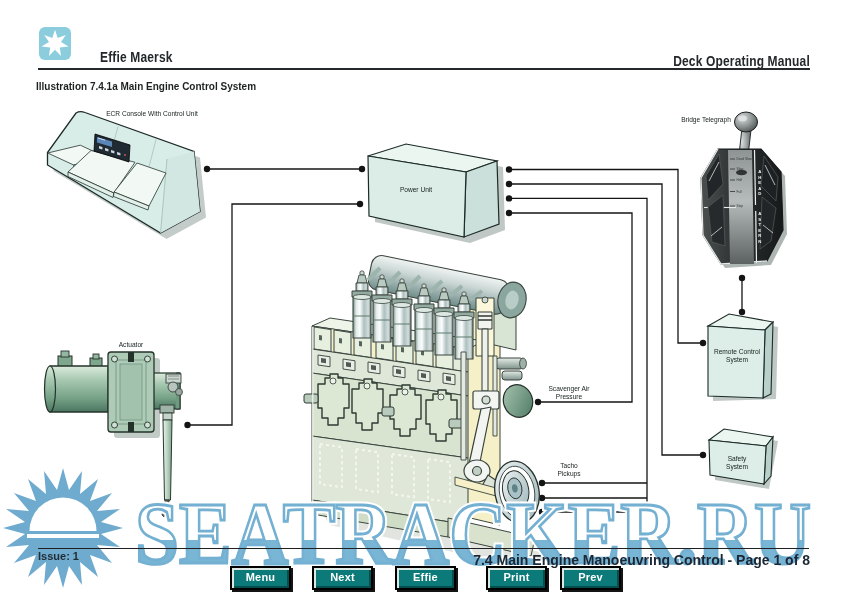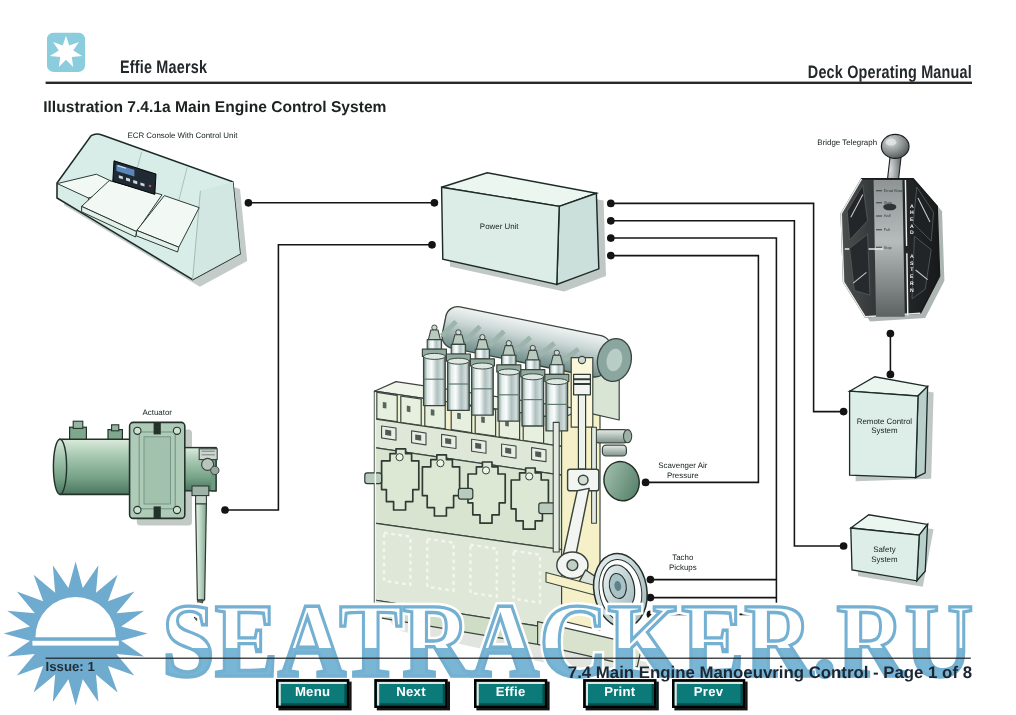--- a/index.html
+++ b/index.html
@@ -6,21 +6,21 @@
   body{width:847px;height:596px;background:#ffffff;position:relative;overflow:hidden;
        font-family:"Liberation Sans",sans-serif;}
   .abs{position:absolute;}
   
   #logo{left:39px;top:27px;width:32px;height:33px;z-index:2;}
   #ship-name{left:100px;top:48px;font-size:15px;font-weight:bold;color:#23282a;letter-spacing:.2px;z-index:2;
              transform:scaleX(0.8);transform-origin:left center;}
   #manual-title{right:37px;top:52px;font-size:15px;font-weight:bold;color:#23282a;letter-spacing:.2px;z-index:2;
              transform:scaleX(0.8);transform-origin:right center;}
   #header-rule{left:38px;top:68px;width:772px;height:2px;background:#26292b;z-index:2;}
-  #illustration-title{left:36px;top:81px;font-size:13px;font-weight:bold;color:#1c2220;z-index:2;}
+  #illustration-title{left:36px;top:81px;font-size:10px;font-weight:bold;color:#1c2220;z-index:2;}
   
   .dlabel{font-size:6.6px;color:#15201b;text-align:center;white-space:pre-line;line-height:1.22;z-index:3;}
   #lbl-ecr{left:92px;top:110px;width:120px;}
   #lbl-power{left:386px;top:186px;width:60px;}
   #lbl-telegraph{left:666px;top:116px;width:80px;}
   #lbl-remote{left:706px;top:348px;width:62px;}
   #lbl-safety{left:706px;top:455px;width:62px;}
   #lbl-scavenger{left:539px;top:385px;width:60px;}
   #lbl-tacho{left:539px;top:462px;width:60px;}
   #lbl-actuator{left:101px;top:341px;width:60px;}

